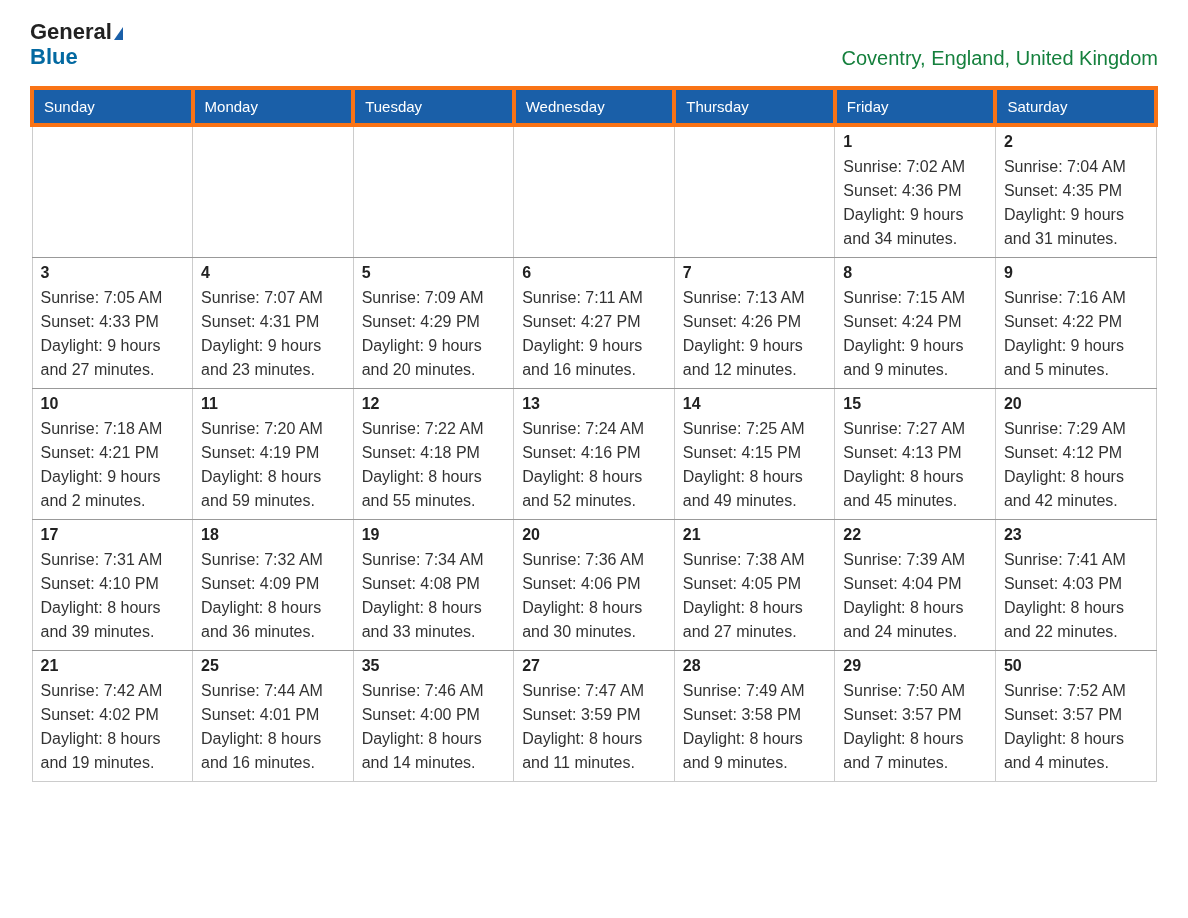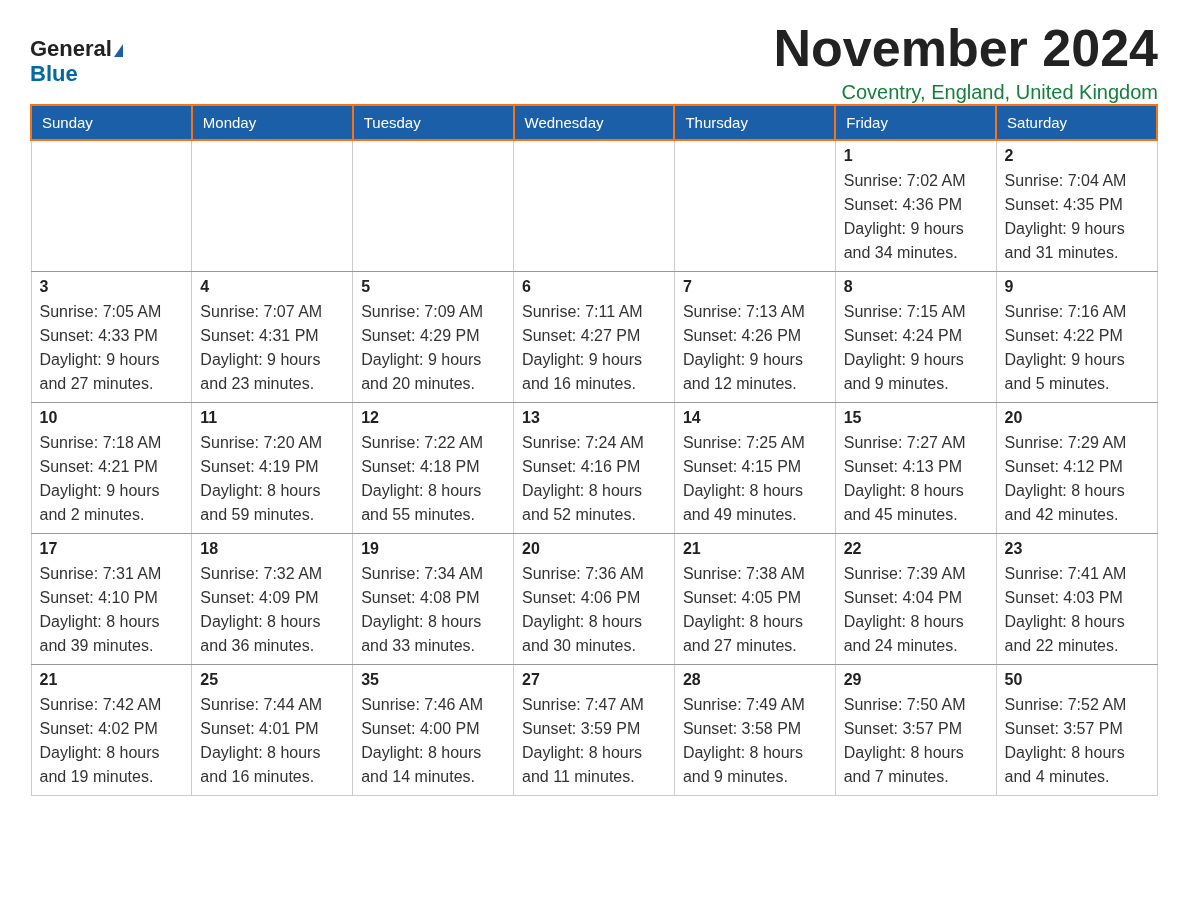--- a/index.html
+++ b/index.html
@@ -7,21 +7,22 @@
       font-family: Arial, sans-serif;
       background: #fff;
       color: #222;
       width: 1188px;
       min-height: 918px;
       padding: 20px 30px;
     }
     .header-area {
       display: flex;
       justify-content: space-between;
-      align-items: center;
+      align-items: flex-end;
+      margin-bottom: 16px;
     }
     .logo-area {
       display: flex;
       flex-direction: column;
       align-items: flex-start;
     }
     .logo-text {
       font-size: 22px;
       font-weight: bold;
       color: #222;
@@ -54,21 +55,21 @@
       border-collapse: collapse;
       border: 1px solid #aaa;
     }
     .calendar-table th {
       background-color: #1a5fa8;
       color: #fff;
       font-size: 15px;
       font-weight: normal;
       padding: 8px 10px;
       text-align: left;
-      border: 2px solid #f97316;
+      border: 4px solid #f97316;
     }
     .calendar-table td {
       vertical-align: top;
       padding: 6px 8px;
       border: 1px solid #ccc;
       width: calc(100% / 7);
       min-height: 100px;
     }
     .day-number {
       font-size: 16px;
@@ -92,21 +93,20 @@
 <body>
 
 <div class="header-area">
   <div class="logo-area">
     <div class="logo-text">
       General<span style="display:inline-block; width:0; height:0; border-left:9px solid transparent; border-bottom:13px solid #1a5fa8; margin-left:2px; vertical-align:middle;"></span>
     </div>
     <div class="logo-line2">Blue</div>
   </div>
   <div class="title-area">
-    <div class="month-title">November 2024</div>
     <div class="location-title">Coventry, England, United Kingdom</div>
   </div>
 </div>
 
 <table class="calendar-table">
   <thead>
     <tr>
     <th>Sunday</th>
         <th>Monday</th>
         <th>Tuesday</th>

